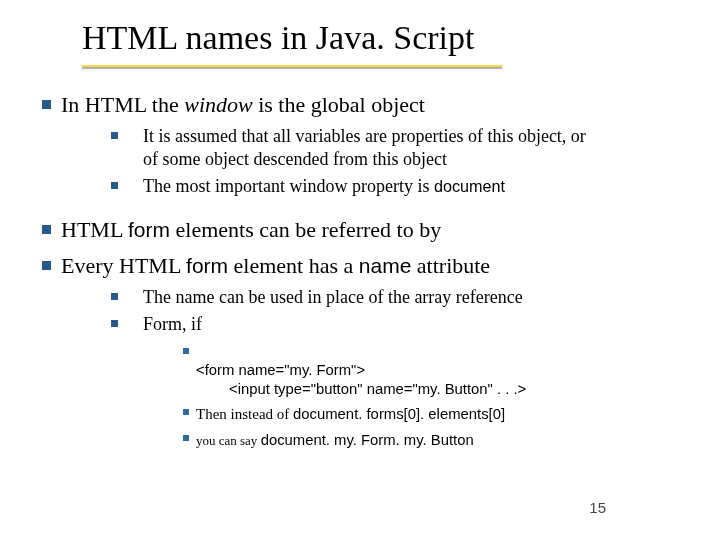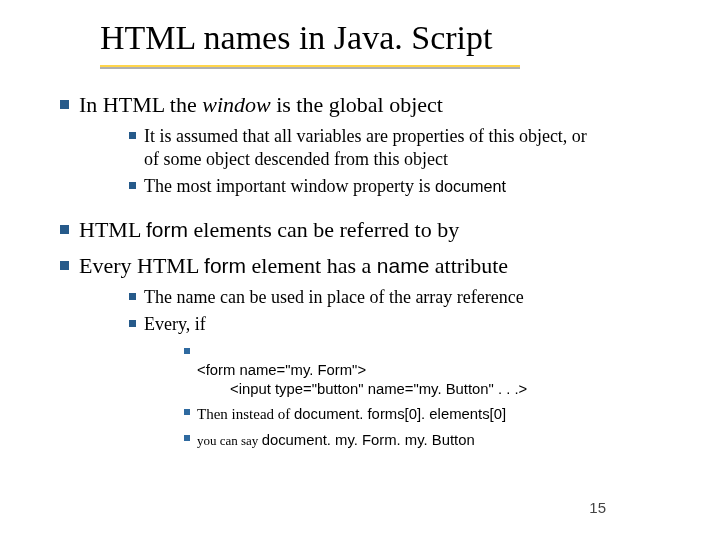--- a/index.html
+++ b/index.html
@@ -10,21 +10,21 @@
     background: #fff;
     font-family: "Times New Roman", Times, serif;
     color: #000;
     overflow: hidden;
   }
   .slide {
     position: relative;
     width: 620px;
     height: 540px;
     box-sizing: border-box;
-    padding: 18px 30px 0 30px;
+    padding: 18px 30px 0 12px;
   }
   .title-wrap {
     margin-left: 70px;
     margin-bottom: 22px;
   }
   .title {
     font-size: 34px;
     line-height: 1.2;
   }
   .title-rule {
@@ -46,21 +46,21 @@
     margin-bottom: 3px;
     flex: 0 0 auto;
   }
   .sq.sm { width: 7px; height: 7px; margin-right: 8px; }
   .sq.xs { width: 6px; height: 6px; background: #2f6aa0; margin-right: 7px; }
   ul { list-style: none; padding: 0; margin: 0; }
   li { display: flex; align-items: flex-start; }
   .lvl1 { margin: 0 0 8px 30px; }
   .lvl1 > li { margin-bottom: 14px; }
   .lvl2 { margin: 6px 0 0 50px; font-size: 18px; }
-  .lvl2 > li { margin-bottom: 4px; }
+  .lvl2 > li { margin-bottom: 4px; gap: 17px; }
   .lvl3 { margin: 6px 0 0 40px; font-size: 16.5px; }
   .lvl3 > li { margin-bottom: 4px; }
   .lvl1 > li > .sq { margin-top: 9px; }
   .lvl2 > li > .sq { margin-top: 7px; }
   .lvl3 > li > .sq { margin-top: 6px; }
   .txt { flex: 1 1 auto; }
   .code { font-family: Verdana, Arial, sans-serif; font-size: 0.9em; }
   .code-lg { font-family: Verdana, Arial, sans-serif; }
   .italicb { font-style: italic; font-weight: bold; }
   .subline {
@@ -124,21 +124,21 @@
         <span class="txt">
           <span>Every HTML </span><span class="code-lg" style="font-size:21px;">form</span><span> element has a </span><span class="code-lg" style="font-size:21px;">name</span><span> attribute</span>
           <ul class="lvl2">
             <li>
               <span class="sq sm"></span>
               <span class="txt">The name can be used in place of the array reference</span>
             </li>
             <li>
               <span class="sq sm"></span>
               <span class="txt">
-                <span>Every, if</span>
+                <span>Form, if</span>
                 <ul class="lvl3">
                   <li>
                     <span class="sq xs"></span>
                     <span class="txt code" style="white-space:pre-wrap;">
 <span>&lt;form name="my. Form"&gt;</span>
 <span>        &lt;input type="button" name="my. Button" . . .&gt;</span></span>
                   </li>
                   <li>
                     <span class="sq xs"></span>
                     <span class="txt">

